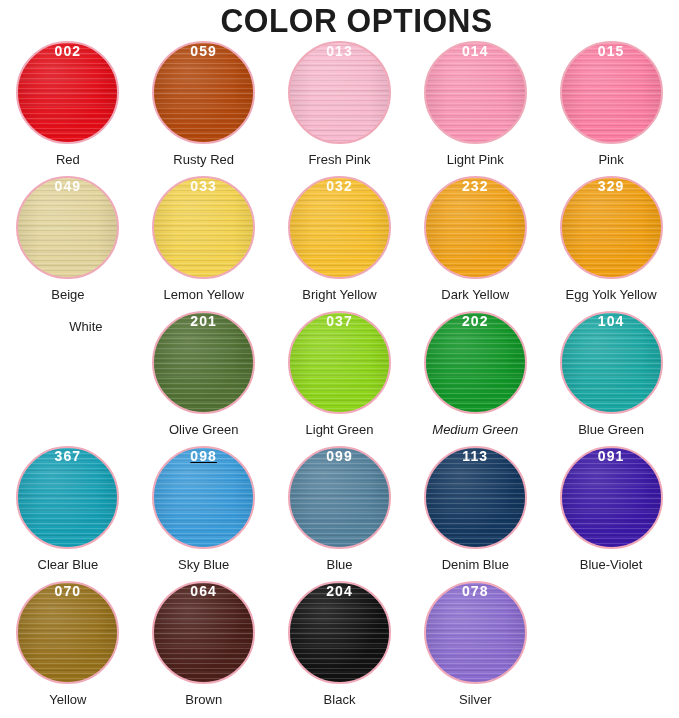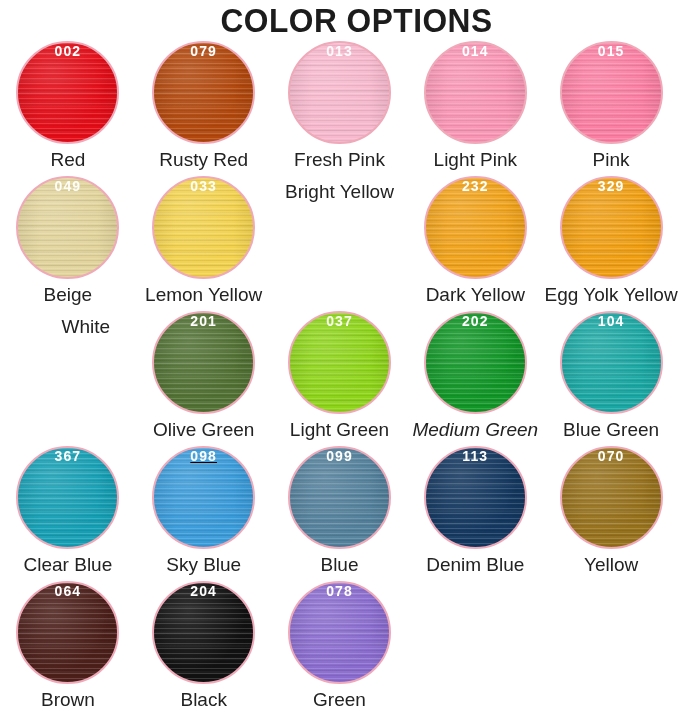--- a/index.html
+++ b/index.html
@@ -120,21 +120,21 @@
     font-size: 14px;
     letter-spacing: 1.1px;
     color: #ffffff;
   }
   .swatch-code.dark-code { color: #ffffff; }
   .swatch-code.faint-code { color: rgba(255,255,255,0.92); }
 
   .swatch-label {
     margin-top: 7px;
     font-family: "Liberation Sans", sans-serif;
-    font-size: 19px;
+    font-size: 13px;
     color: #222222;
     text-align: center;
     line-height: 18px;
     white-space: nowrap;
   }
 </style>
 </head>
 <body>
 
 <div id="chart-root">
@@ -143,21 +143,21 @@
 
   <div id="swatch-grid">
       <div class="swatch-cell">
         <div class="swatch-circle" style="background-color: rgb(227, 13, 24); border-color: rgb(239, 169, 185);">
           <span class="swatch-code dark-code">002</span>
         </div>
         <div class="swatch-label" style="color: rgb(34, 34, 34);">Red</div>
       </div>
       <div class="swatch-cell">
         <div class="swatch-circle" style="background-color: rgb(178, 72, 13); border-color: rgb(239, 169, 185);">
-          <span class="swatch-code dark-code">079</span>
+          <span class="swatch-code dark-code">059</span>
         </div>
         <div class="swatch-label" style="color: rgb(34, 34, 34);">Rusty Red</div>
       </div>
       <div class="swatch-cell">
         <div class="swatch-circle" style="background-color: rgb(247, 185, 205); border-color: rgb(239, 169, 185);">
           <span class="swatch-code faint-code">013</span>
         </div>
         <div class="swatch-label" style="color: rgb(34, 34, 34);">Fresh Pink</div>
       </div>
       <div class="swatch-cell">
@@ -178,20 +178,23 @@
         </div>
         <div class="swatch-label" style="color: rgb(34, 34, 34);">Beige</div>
       </div>
       <div class="swatch-cell">
         <div class="swatch-circle" style="background-color: rgb(242, 210, 79); border-color: rgb(239, 169, 185);">
           <span class="swatch-code faint-code" style="color: rgba(255, 255, 255, 0.95);">033</span>
         </div>
         <div class="swatch-label" style="color: rgb(34, 34, 34);">Lemon Yellow</div>
       </div>
       <div class="swatch-cell">
+        <div class="swatch-circle" style="background-color: rgb(246, 191, 46); border-color: rgb(239, 169, 185);">
+          <span class="swatch-code faint-code">032</span>
+        </div>
         <div class="swatch-label" style="color: rgb(34, 34, 34);">Bright Yellow</div>
       </div>
       <div class="swatch-cell">
         <div class="swatch-circle" style="background-color: rgb(240, 162, 26); border-color: rgb(239, 169, 185);">
           <span class="swatch-code dark-code">232</span>
         </div>
         <div class="swatch-label" style="color: rgb(34, 34, 34);">Dark Yellow</div>
       </div>
       <div class="swatch-cell">
         <div class="swatch-circle" style="background-color: rgb(239, 158, 18); border-color: rgb(239, 169, 185);">
@@ -244,20 +247,26 @@
         </div>
         <div class="swatch-label" style="color: rgb(34, 34, 34);">Blue</div>
       </div>
       <div class="swatch-cell">
         <div class="swatch-circle" style="background-color: rgb(19, 55, 95); border-color: rgb(239, 169, 185);">
           <span class="swatch-code dark-code">113</span>
         </div>
         <div class="swatch-label" style="color: rgb(34, 34, 34);">Denim Blue</div>
       </div>
       <div class="swatch-cell">
+        <div class="swatch-circle" style="background-color: rgb(59, 24, 166); border-color: rgb(239, 169, 185);">
+          <span class="swatch-code dark-code">091</span>
+        </div>
+        <div class="swatch-label" style="color: rgb(34, 34, 34);">Blue-Violet</div>
+      </div>
+      <div class="swatch-cell">
         <div class="swatch-circle" style="background-color: rgb(150, 113, 28); border-color: rgb(239, 169, 185);">
           <span class="swatch-code dark-code">070</span>
         </div>
         <div class="swatch-label" style="color: rgb(34, 34, 34);">Yellow</div>
       </div>
       <div class="swatch-cell">
         <div class="swatch-circle" style="background-color: rgb(76, 31, 26); border-color: rgb(239, 169, 185);">
           <span class="swatch-code dark-code">064</span>
         </div>
         <div class="swatch-label" style="color: rgb(34, 34, 34);">Brown</div>
@@ -265,17 +274,17 @@
       <div class="swatch-cell">
         <div class="swatch-circle" style="background-color: rgb(17, 17, 17); border-color: rgb(239, 169, 185);">
           <span class="swatch-code dark-code">204</span>
         </div>
         <div class="swatch-label" style="color: rgb(34, 34, 34);">Black</div>
       </div>
       <div class="swatch-cell">
         <div class="swatch-circle" style="background-color: rgb(138, 108, 206); border-color: rgb(239, 169, 185);">
           <span class="swatch-code dark-code">078</span>
         </div>
-        <div class="swatch-label" style="color: rgb(34, 34, 34);">Green</div>
+        <div class="swatch-label" style="color: rgb(34, 34, 34);">Silver</div>
       </div>
     </div>
 
 </div>
 
 </body></html>

